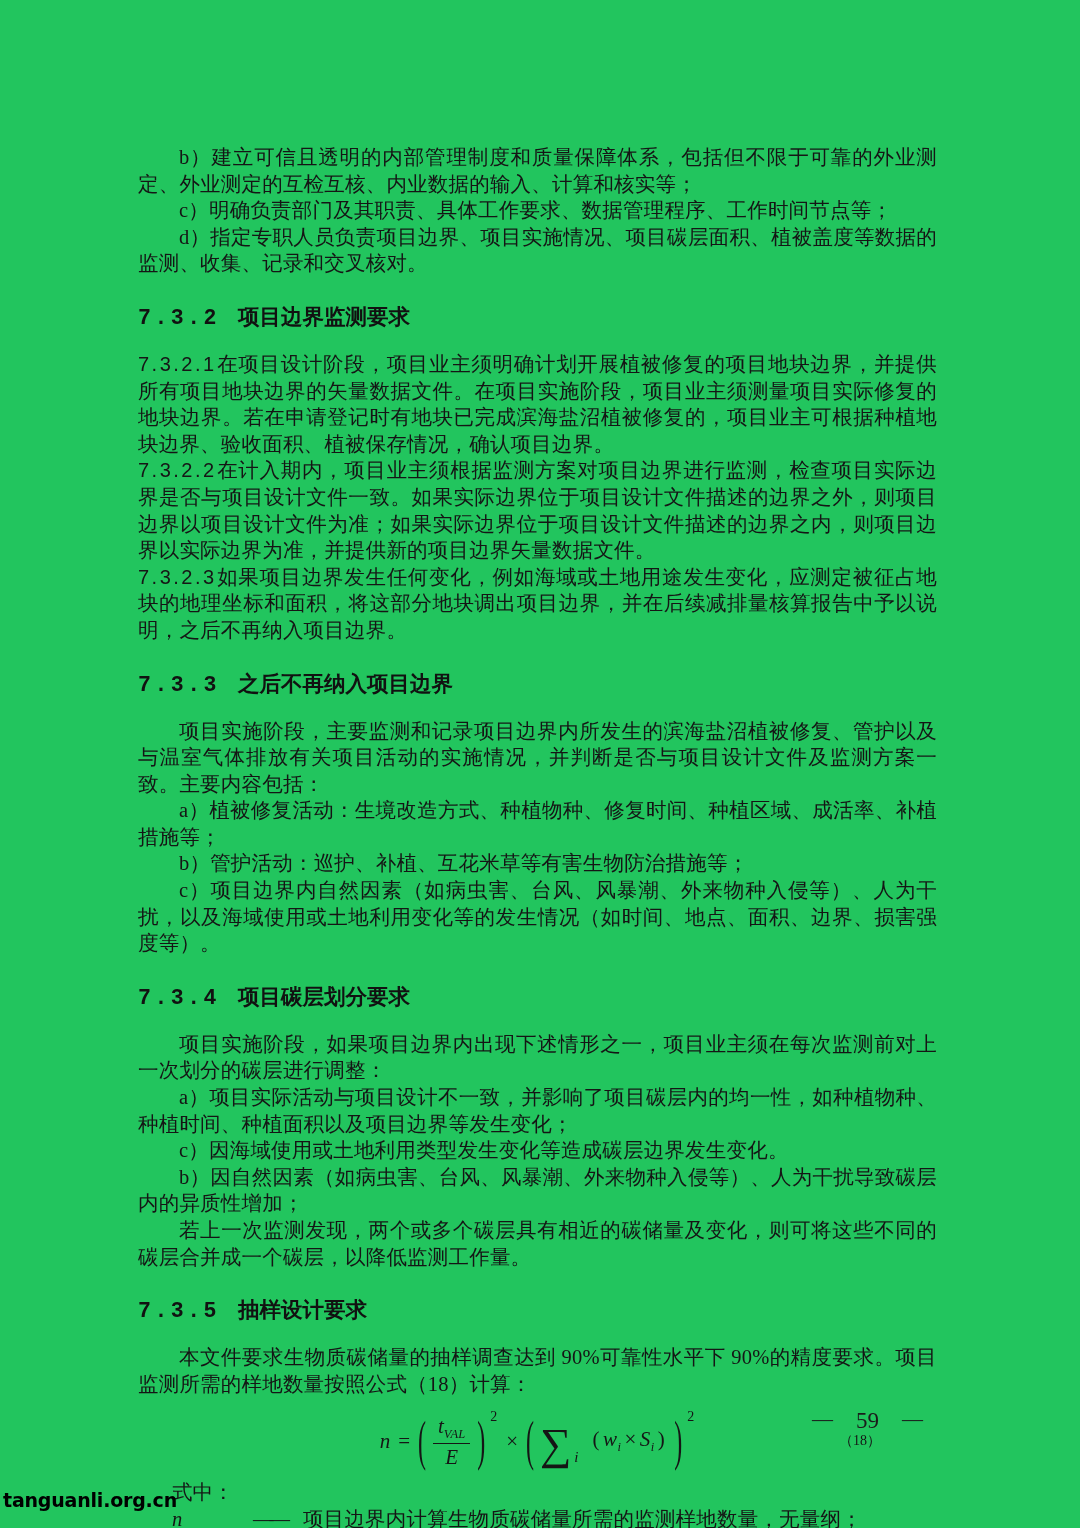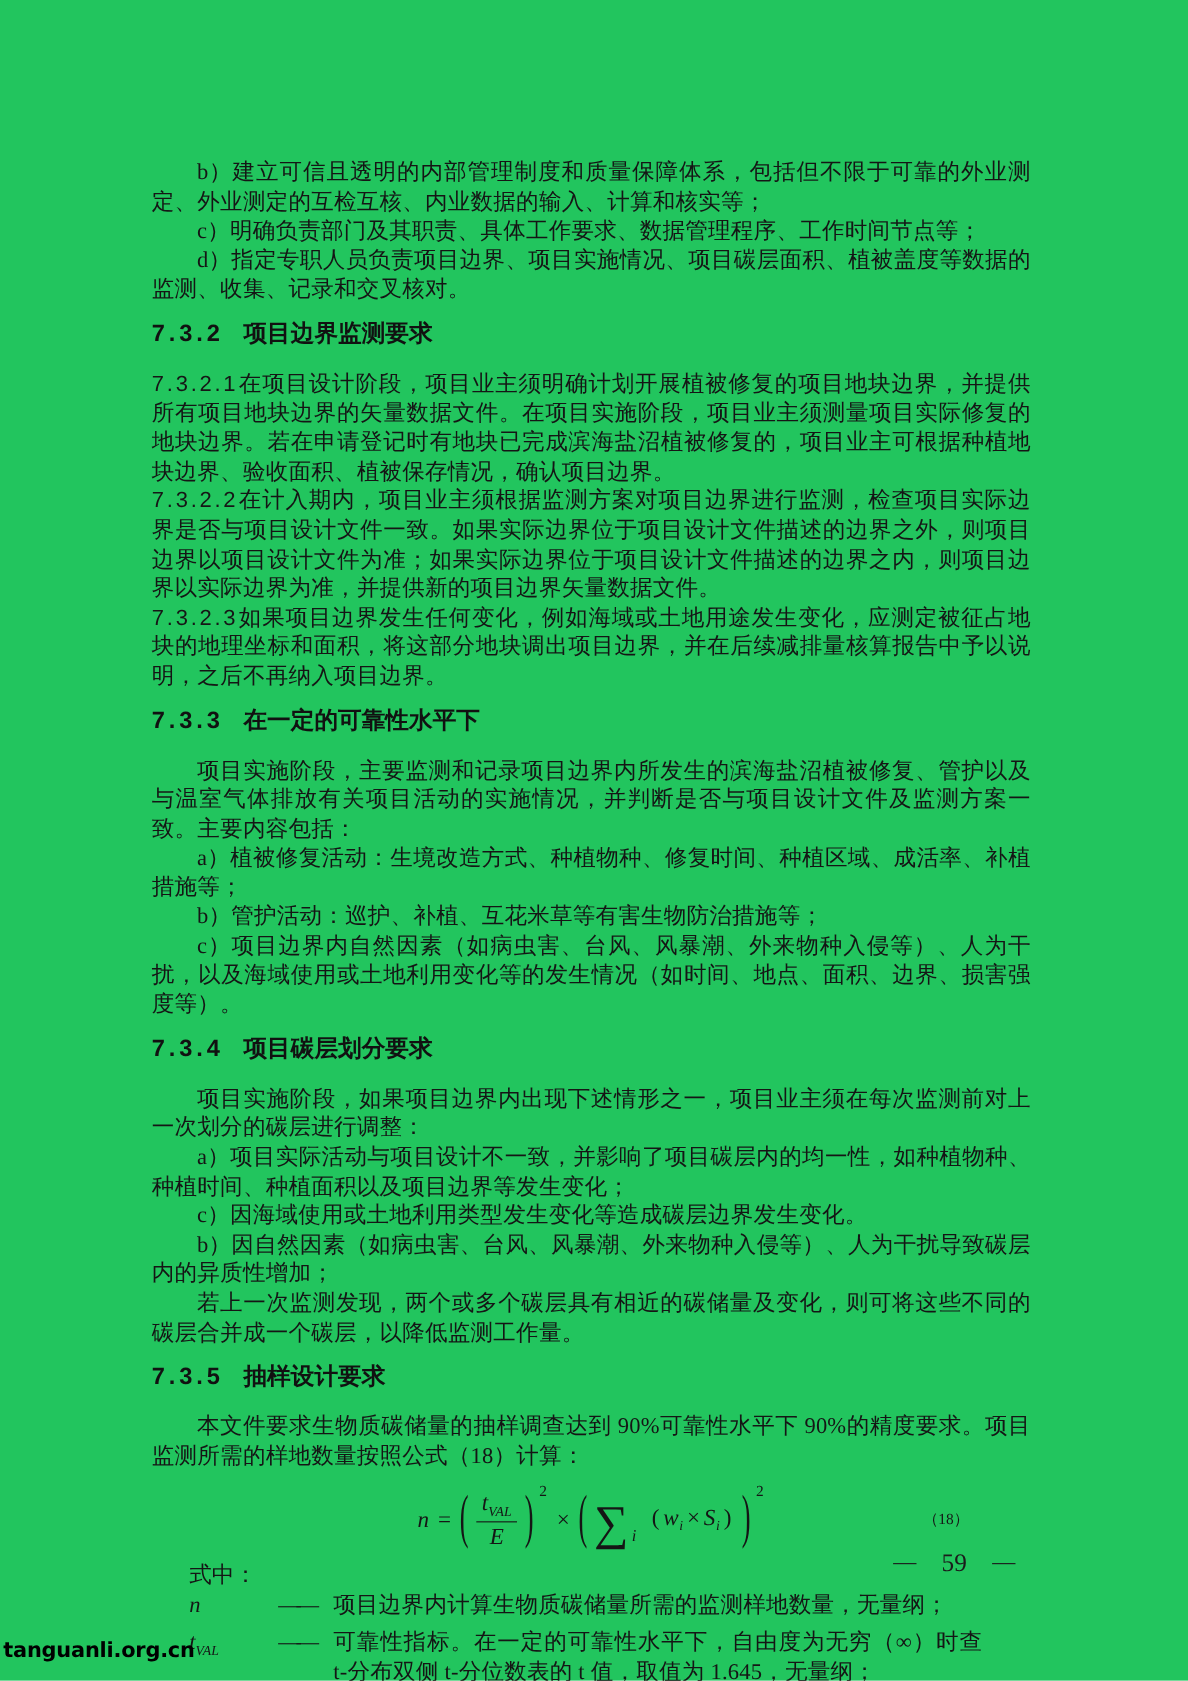--- a/index.html
+++ b/index.html
@@ -27,22 +27,22 @@
     margin: 0;
     font-size: 20.5px;
     line-height: 26.6px;
     text-align: justify;
     letter-spacing: 0.2px;
   }
   .para.indent {
     text-indent: 2em;
   }
   .sec-h {
-    margin: 13px 0 19px 0;
-    font-family: Liberation Sans, sans-serif;
+    margin: 28px 0 19px 0;
+    font-family: Liberation Mono, monospace;
     font-weight: 600;
     font-size: 21.5px;
     line-height: 27px;
     color: #111;
   }
   .h-num {
     letter-spacing: 3.5px;
     margin-right: 18px;
     font-weight: 600;
   }
@@ -194,21 +194,21 @@
       <span class="clause-num">7.3.2.1</span><span>在项目设计阶段，项目业主须明确计划开展植被修复的项目地块边界，并提供所有项目地块边界的矢量数据文件。在项目实施阶段，项目业主须测量项目实际修复的地块边界。若在申请登记时有地块已完成滨海盐沼植被修复的，项目业主可根据种植地块边界、验收面积、植被保存情况，确认项目边界。</span>
     </p>
     <p class="para">
       <span class="clause-num">7.3.2.2</span><span>在计入期内，项目业主须根据监测方案对项目边界进行监测，检查项目实际边界是否与项目设计文件一致。如果实际边界位于项目设计文件描述的边界之外，则项目边界以项目设计文件为准；如果实际边界位于项目设计文件描述的边界之内，则项目边界以实际边界为准，并提供新的项目边界矢量数据文件。</span>
     </p>
     <p class="para">
       <span class="clause-num">7.3.2.3</span><span>如果项目边界发生任何变化，例如海域或土地用途发生变化，应测定被征占地块的地理坐标和面积，将这部分地块调出项目边界，并在后续减排量核算报告中予以说明，之后不再纳入项目边界。</span>
     </p>
 
     <h2 class="sec-h">
-      <span class="h-num">7.3.3</span><span class="h-title">在一定的可靠性水平下</span>
+      <span class="h-num">7.3.3</span><span class="h-title">之后不再纳入项目边界</span>
     </h2>
 
     <p class="para indent">项目实施阶段，主要监测和记录项目边界内所发生的滨海盐沼植被修复、管护以及与温室气体排放有关项目活动的实施情况，并判断是否与项目设计文件及监测方案一致。主要内容包括：</p>
     <p class="para indent">a）植被修复活动：生境改造方式、种植物种、修复时间、种植区域、成活率、补植措施等；</p>
     <p class="para indent">b）管护活动：巡护、补植、互花米草等有害生物防治措施等；</p>
     <p class="para indent">c）项目边界内自然因素（如病虫害、台风、风暴潮、外来物种入侵等）、人为干扰，以及海域使用或土地利用变化等的发生情况（如时间、地点、面积、边界、损害强度等）。</p>
 
     <h2 class="sec-h">
       <span class="h-num">7.3.4</span><span class="h-title">项目碳层划分要求</span>
     </h2>

